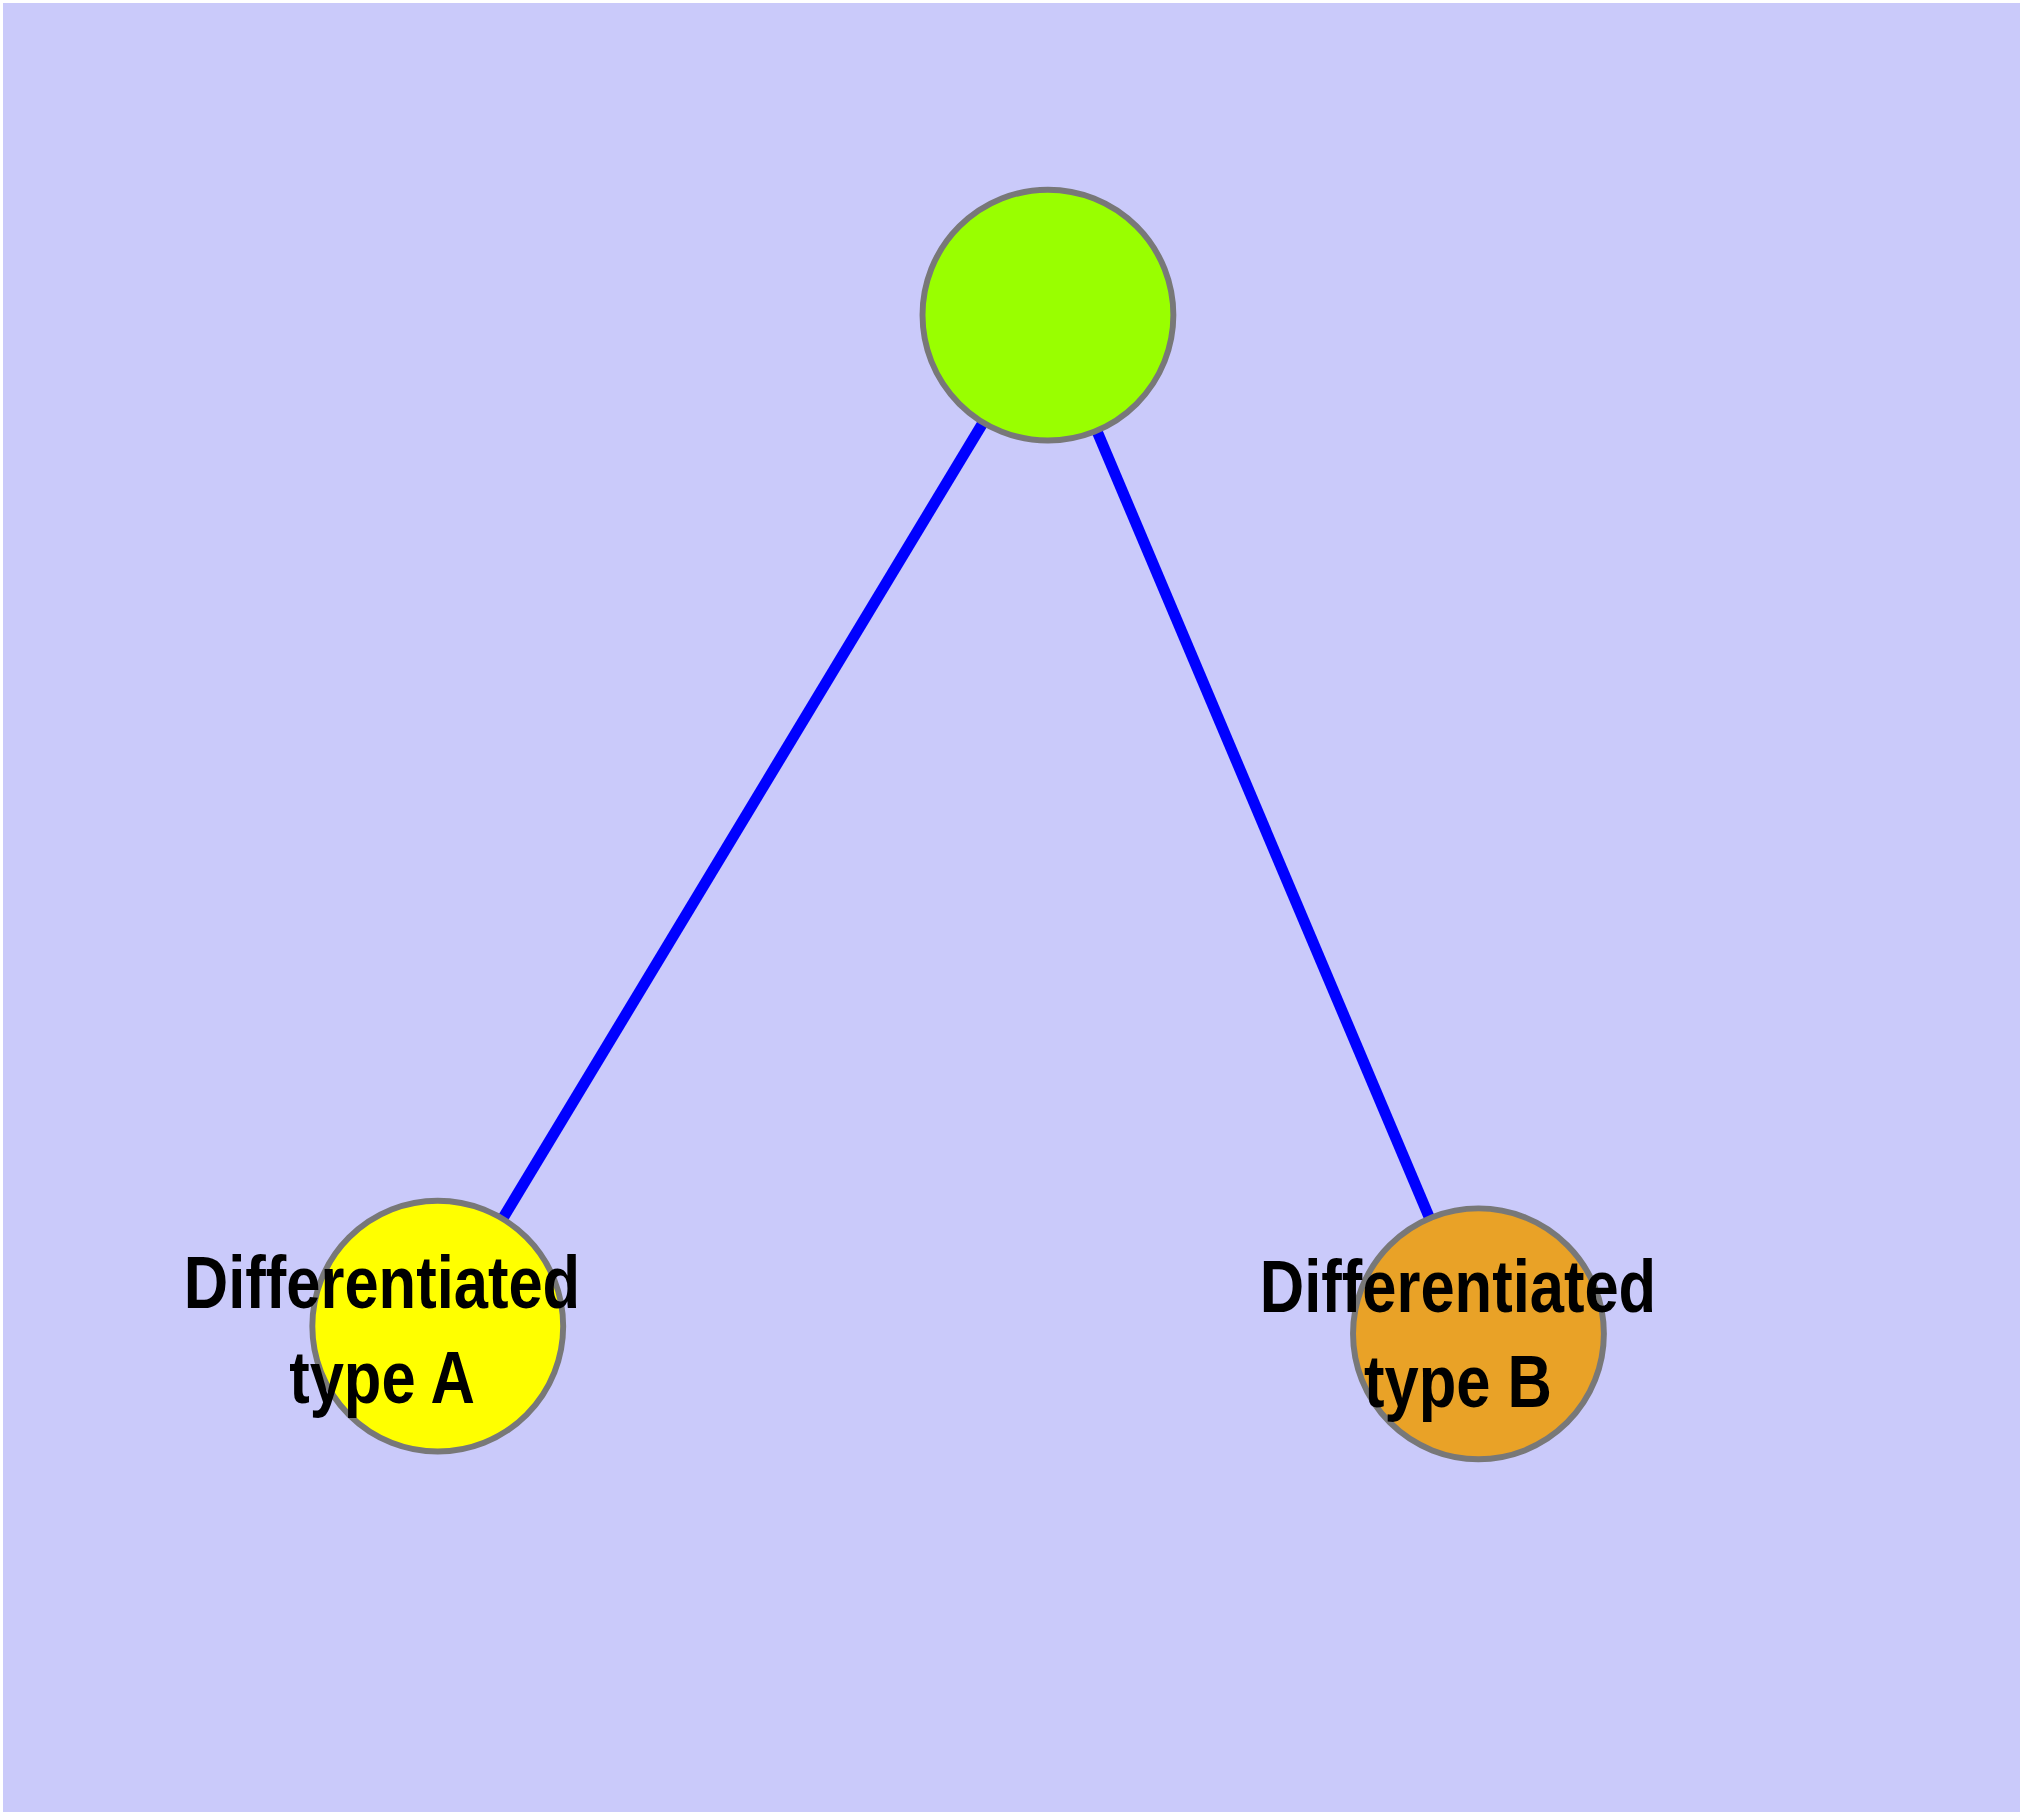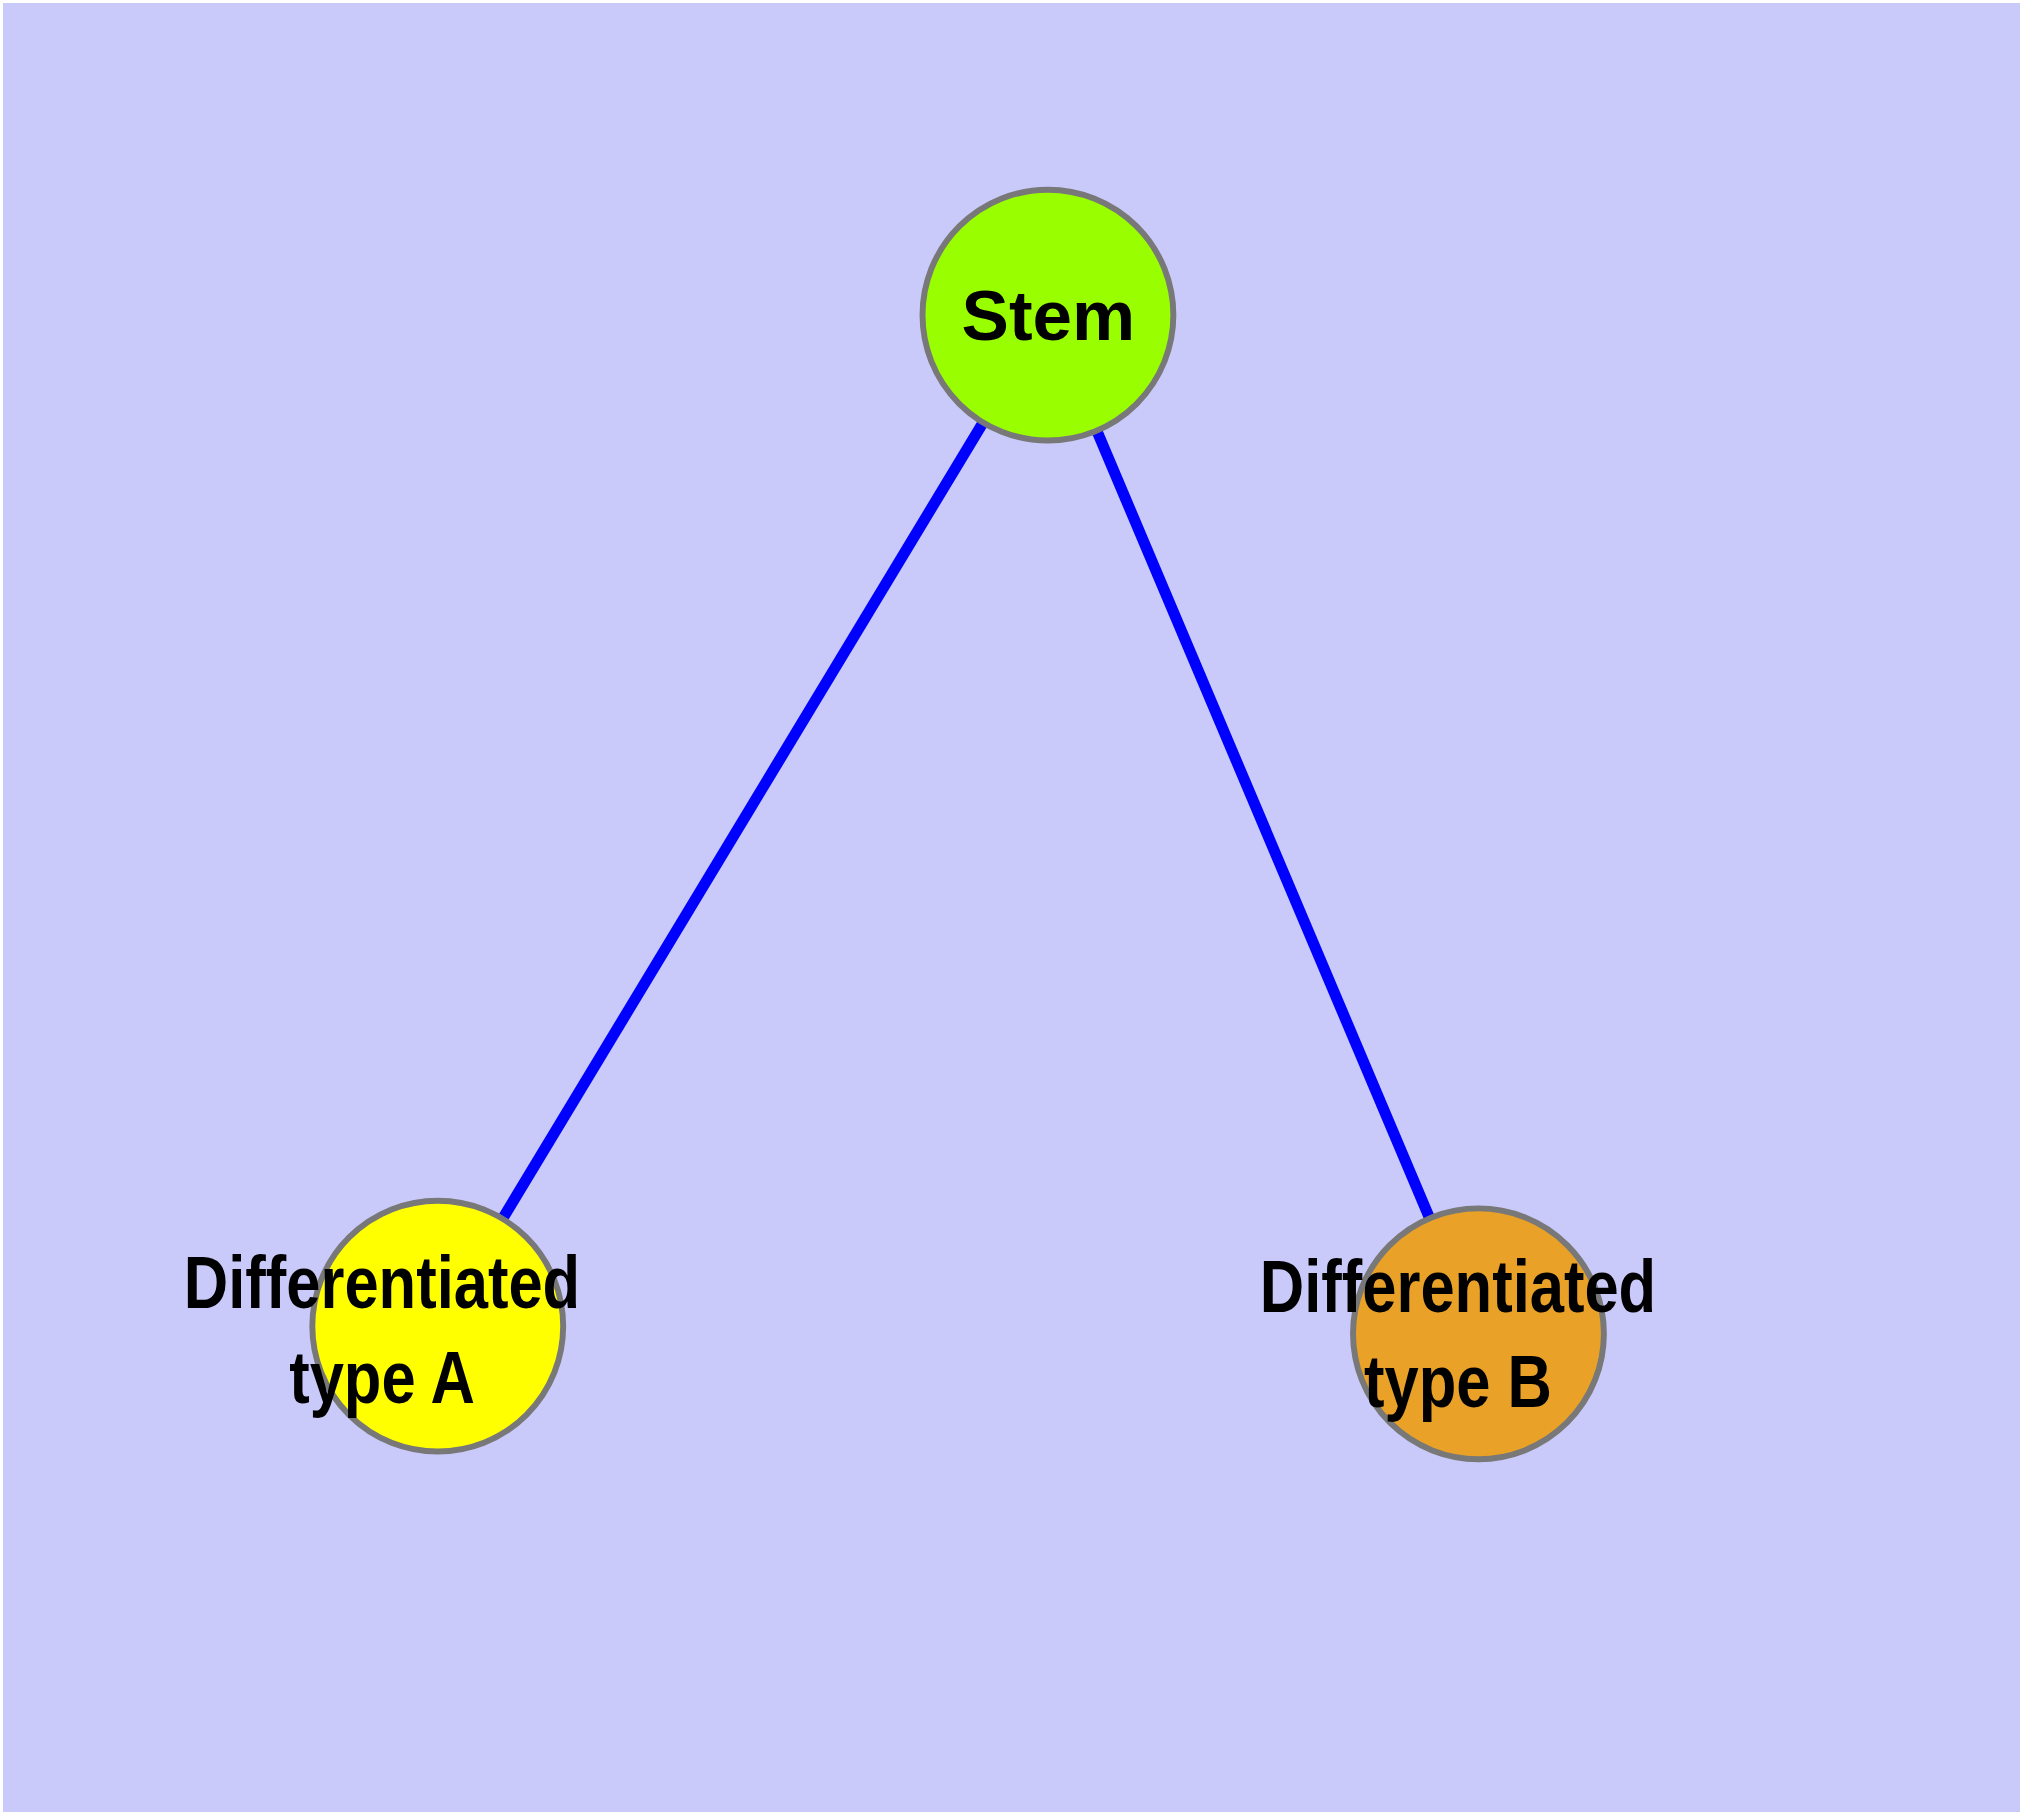--- a/index.html
+++ b/index.html
@@ -65,23 +65,20 @@
 
         <line x1="1237" y1="372" x2="517" y2="1565" stroke-width="13" stroke="#0000FF"></line>
         <line x1="1237" y1="372" x2="1745" y2="1574" stroke-width="13" stroke="#0000FF"></line>
 
         <circle cx="1237" cy="372" r="148" stroke-width="7" fill="#99FF00" stroke="#787878"></circle>
         <circle cx="517" cy="1565" r="148" stroke-width="7" fill="#FFFF00" stroke="#787878"></circle>
         <circle cx="1745" cy="1574" r="148" stroke-width="7" fill="#E9A227" stroke="#787878"></circle>
       </g>
     </svg>
 
-    <div class="node-label stem-label" style="left:1045px; top:312px;">
-      <span class="label-line">Stem</span>
-    </div>
 
     <div class="node-label diff-label" style="left:379px; top:1327px;">
       <span class="label-line">Differentiated</span>
       <span class="label-line">type A</span>
     </div>
 
     <div class="node-label diff-label" style="left:1455px; top:1331px;">
       <span class="label-line">Differentiated</span>
       <span class="label-line">type B</span>
     </div>

